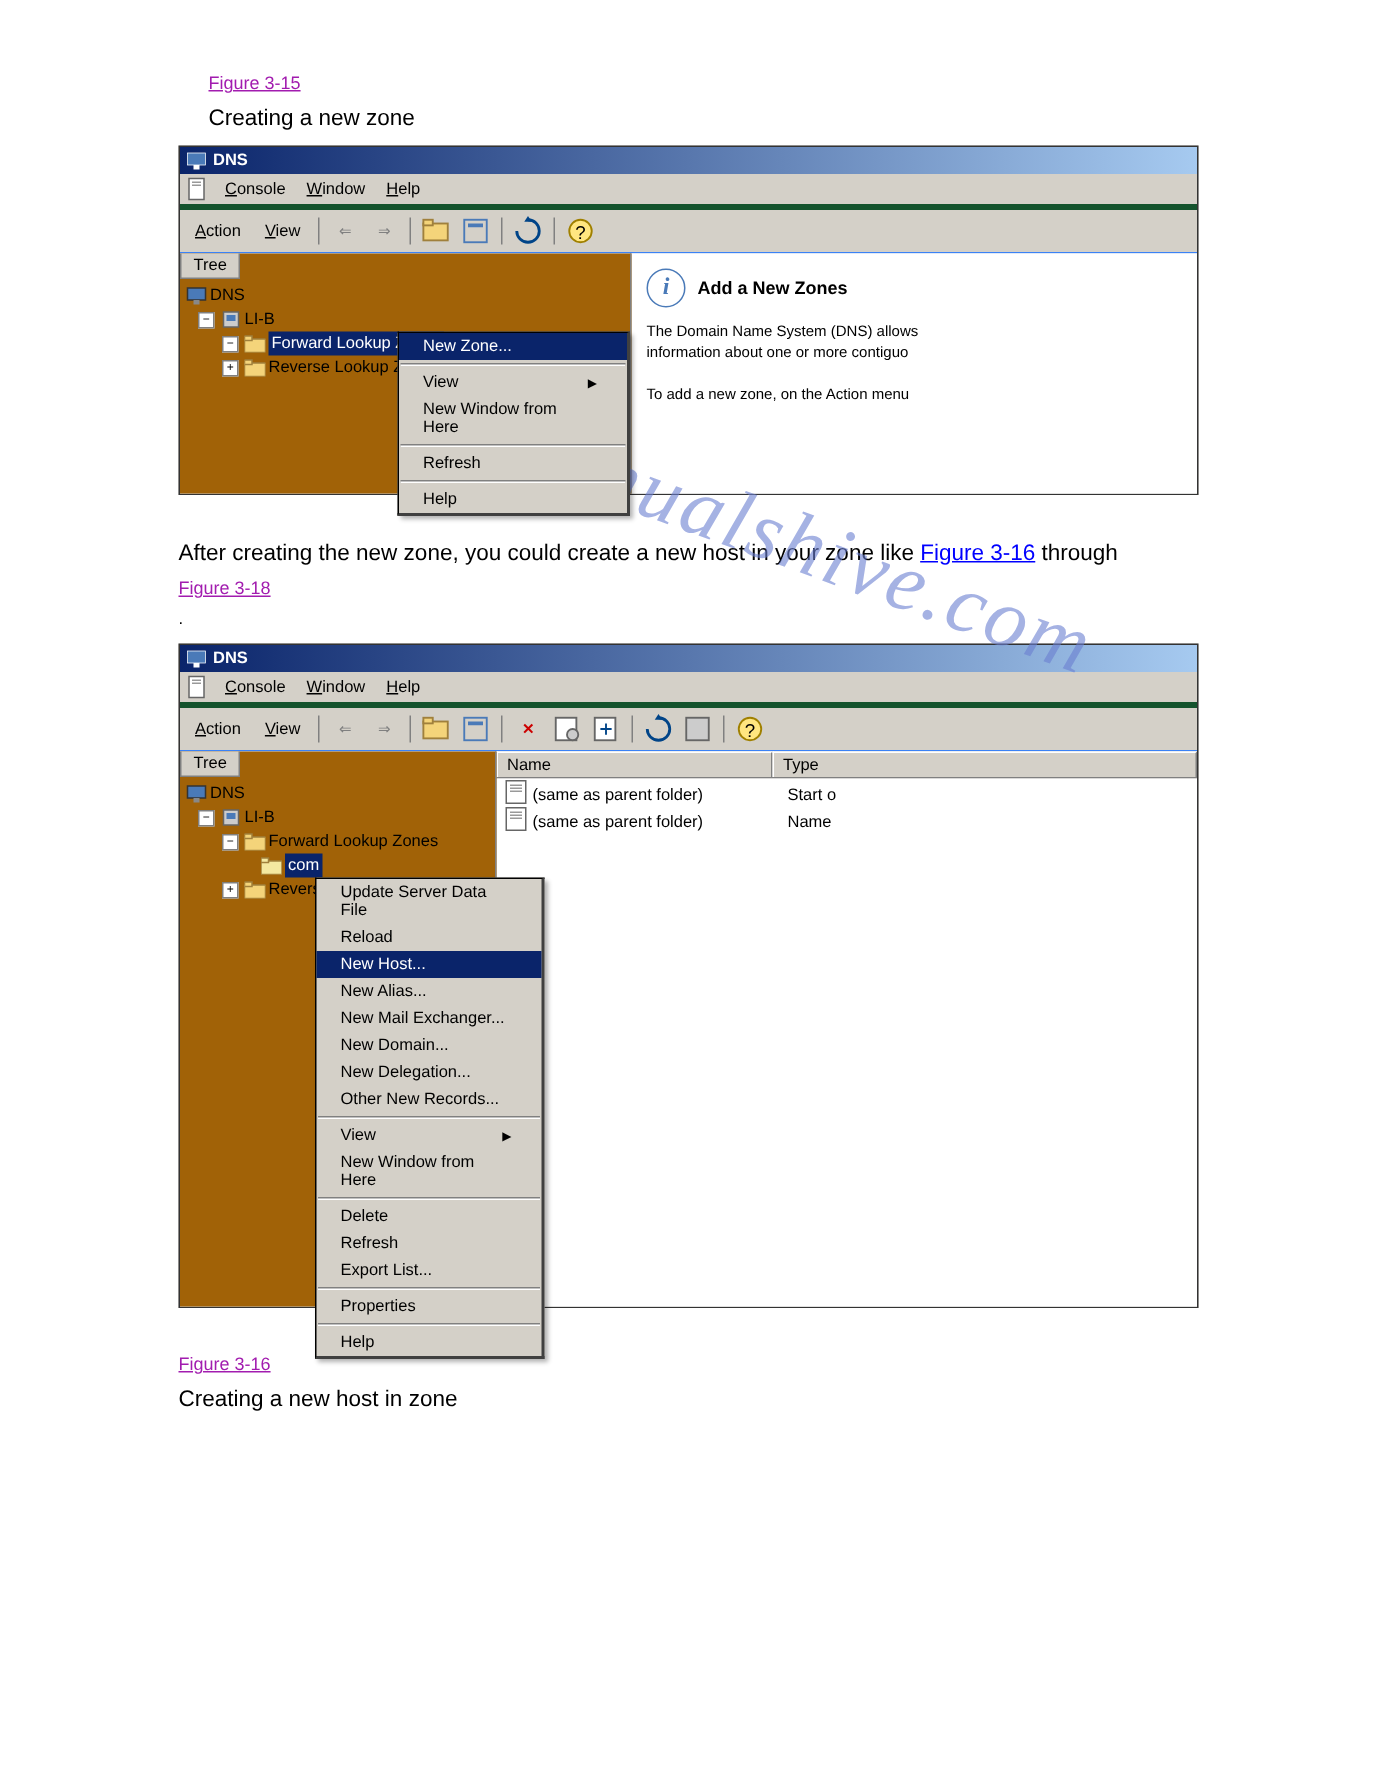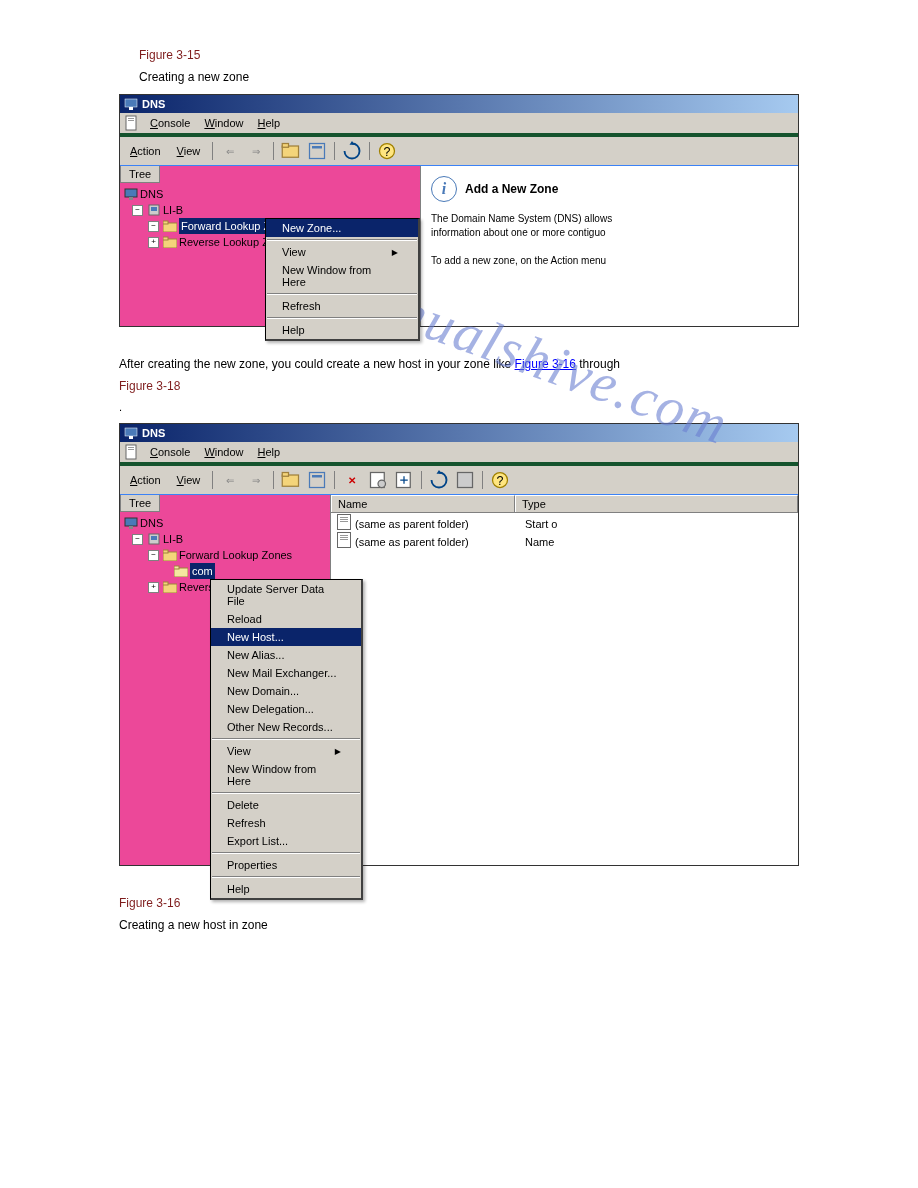--- a/index.html
+++ b/index.html
@@ -1,32 +1,32 @@
 <!DOCTYPE html>
 <html><head>
 <meta charset="utf-8">
 <style>
 body{margin:0;background:#fff;font-family:Tahoma,Arial,sans-serif;font-size:11px;color:#000;width:918px;padding:40px 0}
 .page{width:680px;margin:0 auto}
-.instruction-link{color:#7f1d1d;font-size:12px;margin:8px 0 8px 20px;display:block}
-.instruction-text{color:#000;font-size:12px;margin:8px 0 8px 20px}
+.instruction-link{color:#a21caf;text-decoration:underline;font-size:12px;margin:8px 0 8px 20px;display:block}
+.instruction-text{color:#000;font-size:15px;margin:8px 0 8px 20px}
 .screenshot{margin:10px 0 30px 0;position:relative}
 .window{border:1px solid #333;background:#d4d0c8}
 .titlebar{background:linear-gradient(to right,#0a246a,#a6caf0);color:#fff;padding:2px 4px;font-size:11px;font-weight:bold;display:flex;align-items:center;gap:4px}
 .titlebar-icon{width:14px;height:14px;display:inline-block}
 .menubar{background:#d4d0c8;border-bottom:4px solid #14532d;padding:2px 4px;display:flex;gap:2px}
 .menubar .mi{padding:2px 6px;cursor:default;display:inline-block}
 .menubar .mi u{text-decoration:underline}
 .document-icon{width:16px;height:16px;display:inline-block;margin-right:2px;vertical-align:middle}
 .toolbar{background:#d4d0c8;border-bottom:1px solid #3b82f6;padding:3px 4px;display:flex;align-items:center;gap:4px}
 .toolbar .tbtn{width:20px;height:20px;border:1px solid #d4d0c8;display:flex;align-items:center;justify-content:center;font-size:10px}
 .toolbar .tsep{width:1px;height:18px;background:#808080;margin:0 2px}
 .toolbar .tlabel{padding:2px 6px}
 .content-split{display:flex;background:#fff;height:160px}
-.tree-pane{width:300px;border-right:1px solid #808080;background:#ec4899;position:relative}
+.tree-pane{width:300px;border-right:1px solid #808080;background:#a16207;position:relative}
 .content-pane{flex:1;background:#fff;padding:10px}
 .tree-tab{position:absolute;top:0;left:0;background:#d4d0c8;border:1px solid #808080;border-top:none;padding:2px 8px;font-size:11px}
 .tree-body{padding:20px 4px 4px 4px;font-size:11px;line-height:16px}
 .tree-row{display:flex;align-items:center;gap:2px;height:16px;white-space:nowrap}
 .expander{width:9px;height:9px;border:1px solid #808080;display:inline-flex;align-items:center;justify-content:center;font-size:8px;line-height:1;background:#fff;margin:0 2px}
 .tree-indent{display:inline-block}
 .folder-icon{width:14px;height:12px;display:inline-block}
 .server-icon{width:14px;height:14px;display:inline-block}
 .dns-icon{width:14px;height:14px;display:inline-block}
 .selected{background:#0a246a;color:#fff;padding:0 2px}
@@ -167,21 +167,21 @@
               </div>
           <div class="ctx-sep"></div>
           <div class="ctx-item">
                 <span>Help</span>
               </div>
         </div>
       </div>
       <div class="content-pane">
         <div class="info-heading">
           <span class="info-icon">i</span>
-          <span>Add a New Zone</span>
+          <span>Add a New Zones</span>
         </div>
         <div style="font-size:10px;line-height:14px">
           <span>The Domain Name System (DNS) allows</span><br>
           <span>information about one or more contiguo</span><br><br>
           <span>To add a new zone, on the Action menu</span>
         </div>
       </div>
     </div>
   </div>
 </div>

